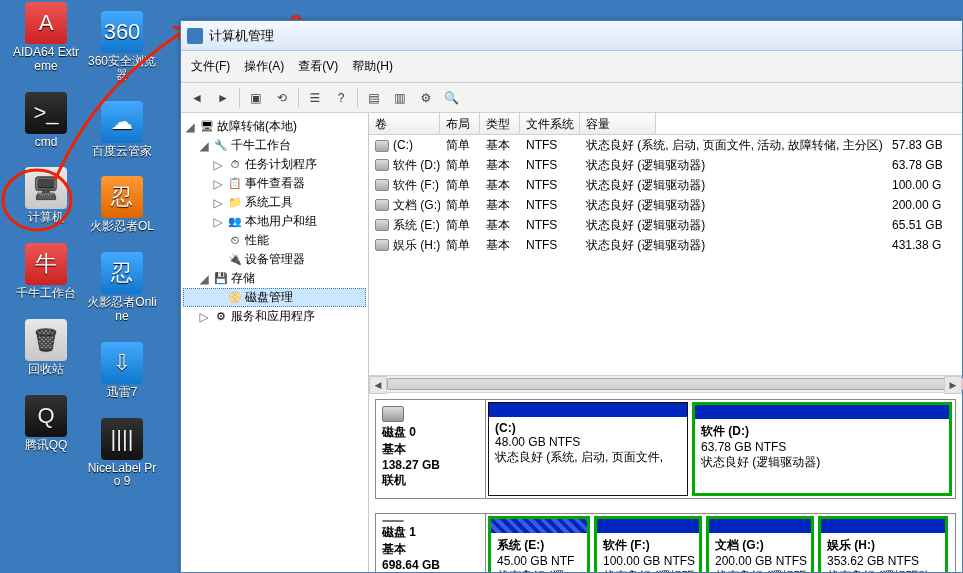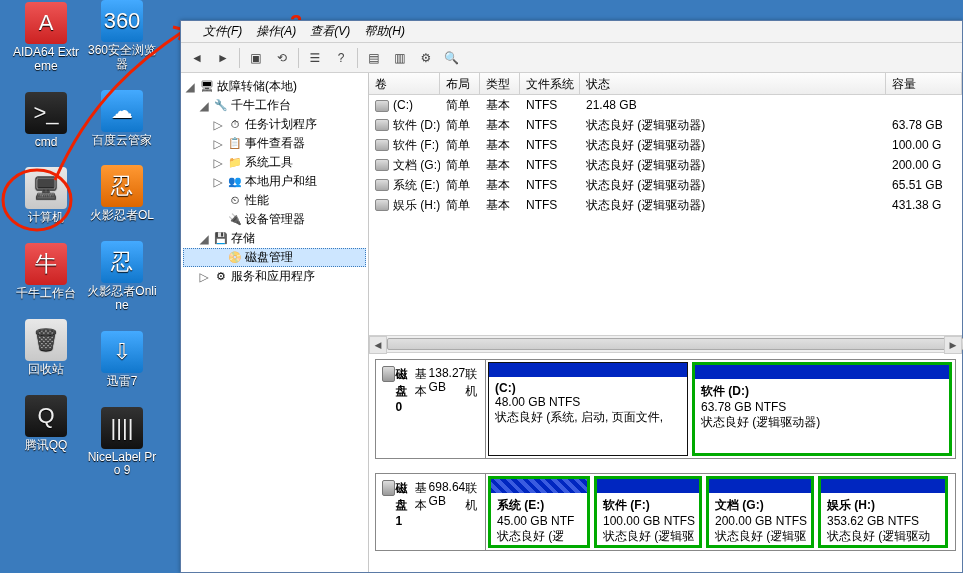--- a/index.html
+++ b/index.html
@@ -2,40 +2,40 @@
 <html><head>
 <meta charset="utf-8">
 <style>
   * { box-sizing: border-box; margin: 0; padding: 0; font-family: "Microsoft YaHei", "Segoe UI", Tahoma, sans-serif; font-size: 12px; }
   body { width: 963px; height: 573px; background: #3a7bbd; position: relative; overflow: hidden; }
   
   
   .desktop { position: absolute; left: 0; top: 0; width: 180px; height: 573px; }
   .dcol { position: absolute; width: 72px; display: flex; flex-direction: column; gap: 18px; }
   .c0 { left: 10px; top: 2px; }
-  .c1 { left: 86px; top: 0; }
+  .c1 { left: 86px; top: 11px; }
   .dicon { display: flex; flex-direction: column; align-items: center; color: #fff; text-shadow: 0 1px 1px #000; cursor: default; }
   .dicon .pic { width: 42px; height: 42px; border-radius: 4px; display: flex; align-items: center; justify-content: center; font-size: 22px; background: linear-gradient(#e8e8e8,#c8c8c8); color: #444; }
   .dicon .pic.red { background: linear-gradient(#e55,#c22); color:#fff; }
   .dicon .pic.orange { background: linear-gradient(#f93,#d60); color:#fff; }
   .dicon .pic.blue { background: linear-gradient(#4af,#17c); color:#fff; }
   .dicon .pic.dark { background: linear-gradient(#333,#111); color:#eee; }
   .dicon .lbl { margin-top: 2px; text-align: center; line-height: 1.15; max-width: 70px; word-break: break-all; }
   
   
   .redmark { position: absolute; pointer-events: none; }
   svg.redmark path, svg.redmark circle, svg.redmark ellipse { stroke: #e20; stroke-width: 3; fill: none; }
   svg.redmark text { fill:#e20; font-size: 22px; font-weight:bold; stroke:none;}
   
   
   .mgmt { position: absolute; left: 180px; top: 20px; right: 0; height: 553px; background: #fff; border: 1px solid #5a7aa6; box-shadow: 0 0 4px rgba(0,0,0,.3); display:flex; flex-direction:column; }
   .titlebar { height: 30px; background: linear-gradient(#f4f8fc,#dbe9f8); display:flex; align-items:center; padding:0 6px; border-bottom:1px solid #a9c3e3; }
   .titlebar .ticon { width:16px; height:16px; background:#3a7bbd; margin-right:6px; border-radius:2px; }
   .titlebar .ttxt { font-size:13px; }
-  .menubar { height:22px; display:flex; align-items:center; padding:0 16px; background:#f3f3f3; border-bottom:1px solid #d0d0d0; gap:2px;font-style:italic;}
+  .menubar { height:32px; display:flex; align-items:center; padding:0 4px; background:#f3f3f3; border-bottom:1px solid #d0d0d0; gap:2px;}
   .menubar span { padding:2px 6px; cursor:default; }
   .toolbar { height:30px; display:flex; align-items:center; padding:2px 4px; background:#f3f3f3; border-bottom:1px solid #d0d0d0; gap:2px;}
   .tbtn { width:24px; height:24px; border:1px solid transparent; display:flex; align-items:center; justify-content:center; font-size:12px; color:#444; }
   .tsep { width:1px; height:20px; background:#c8c8c8; margin:0 2px; }
   
   .workarea { flex:1; display:flex; min-height:0; }
   
   
   .tree { width:188px; border-right:1px solid #c8c8c8; background:#fff; padding:4px 2px; overflow:hidden; }
   .tn { display:flex; align-items:center; padding:1px 0; white-space:nowrap; cursor:default; }
@@ -54,21 +54,21 @@
   .vrow .vi { display:inline-block; width:14px; height:12px; background:linear-gradient(#ddd,#aaa); border-radius:2px; margin-right:4px; vertical-align:middle; border:1px solid #888;}
   .w0{width:71px} .w1{width:40px} .w2{width:40px} .w3{width:60px} .w4{flex:1; min-width:0;} .w5{width:76px}
   
   .scrollh { height:18px; background:#efefef; border-top:1px solid #d0d0d0; border-bottom:1px solid #d0d0d0; position:relative; }
   .scrollh .thumb { position:absolute; left:18px; top:2px; height:12px; width:620px; background:linear-gradient(#e0e0e0,#cfcfcf); border:1px solid #aaa; border-radius:2px;}
   .scrollh .arr { position:absolute; top:0; width:18px; height:18px; background:#e8e8e8; border:1px solid #ccc; display:flex; align-items:center; justify-content:center; font-size:9px; color:#555;}
   .scrollh .arrL{left:0} .scrollh .arrR{right:0}
   
   .diskarea { flex:1; background:#fff; padding:6px 6px 0 6px; overflow:hidden; }
   .diskrow { display:flex; border:1px solid #888; margin-bottom:14px; height:100px; }
-  .dhead { width:110px; padding:6px; display:flex; flex-direction:row; font-size:12px; border-right:1px solid #888;}
+  .dhead { width:110px; padding:6px; display:flex; flex-direction:column; font-size:12px; border-right:1px solid #888;font-weight:bold;}
   .dhead .di { width:22px; height:16px; background:linear-gradient(#ddd,#999); border:1px solid #777; border-radius:2px; margin-bottom:2px; display:inline-block;}
   .dparts { flex:1; display:flex; }
   .vol { border:1px solid #111; margin:2px; display:flex; flex-direction:column; min-width:0;}
   .vol .cap { height:14px; background:#0026c0; }
   .vol.sel { border:3px solid #0a0; }
   .vol.hatch .cap { background: repeating-linear-gradient(45deg,#0026c0 0 4px,#3a5be0 4px 8px); }
   .vol .body { flex:1; padding:4px 6px; font-size:12px; overflow:hidden; white-space:nowrap; }
   .vol .body b { font-weight:bold; }
   
   .diskrow.cut { height:78px; }
@@ -141,20 +141,24 @@
   <path d="M268 265 l 8 -10 M268 265 l -8 -8"></path>
   <ellipse cx="267" cy="290" rx="56" ry="15"></ellipse>
   <text x="352" y="280">3</text>
   <path d="M350 290 C 390 360, 420 440, 440 490"></path>
   <path d="M440 490 l -3 -14 M440 490 l -12 -6"></path>
   <ellipse cx="410" cy="530" rx="40" ry="30"></ellipse>
   <text x="335" y="565">4</text>
 </svg>
 
 <div class="mgmt">
+  <div class="titlebar">
+    <div class="ticon"></div>
+    <div class="ttxt">计算机管理</div>
+  </div>
   <div class="menubar">
     <span>文件(F)</span>
     <span>操作(A)</span>
     <span>查看(V)</span>
     <span>帮助(H)</span>
   </div>
   <div class="toolbar">
     <div class="tbtn">◄</div>
     <div class="tbtn">►</div>
     <div class="tsep"></div>
@@ -226,30 +230,30 @@
           <span class="ti">⚙</span>
           <span>服务和应用程序</span>
         </div>
     </div>
     <div class="right">
       <div class="volhdr">
         <div class="hc w0">卷</div>
         <div class="hc w1">布局</div>
         <div class="hc w2">类型</div>
         <div class="hc w3">文件系统</div>
-        <div class="hc w4">状态</div>
         <div class="hc w5">容量</div>
       </div>
       <div class="vollist" id="vollist">
           <div class="vrow">
             <div class="vc w0"><span class="vi"></span>(C:)</div>
             <div class="vc w1">简单</div>
             <div class="vc w2">基本</div>
             <div class="vc w3">NTFS</div>
-            <div class="vc w5">21.48 GB</div>
+            <div class="vc w4">状态良好 (系统, 启动, 页面文件, 活动, 故障转储, 主分区)</div>
+            <div class="vc w5">57.83 GB</div>
           </div>
           <div class="vrow">
             <div class="vc w0"><span class="vi"></span>软件 (D:)</div>
             <div class="vc w1">简单</div>
             <div class="vc w2">基本</div>
             <div class="vc w3">NTFS</div>
             <div class="vc w4">状态良好 (逻辑驱动器)</div>
             <div class="vc w5">63.78 GB</div>
           </div>
           <div class="vrow">

